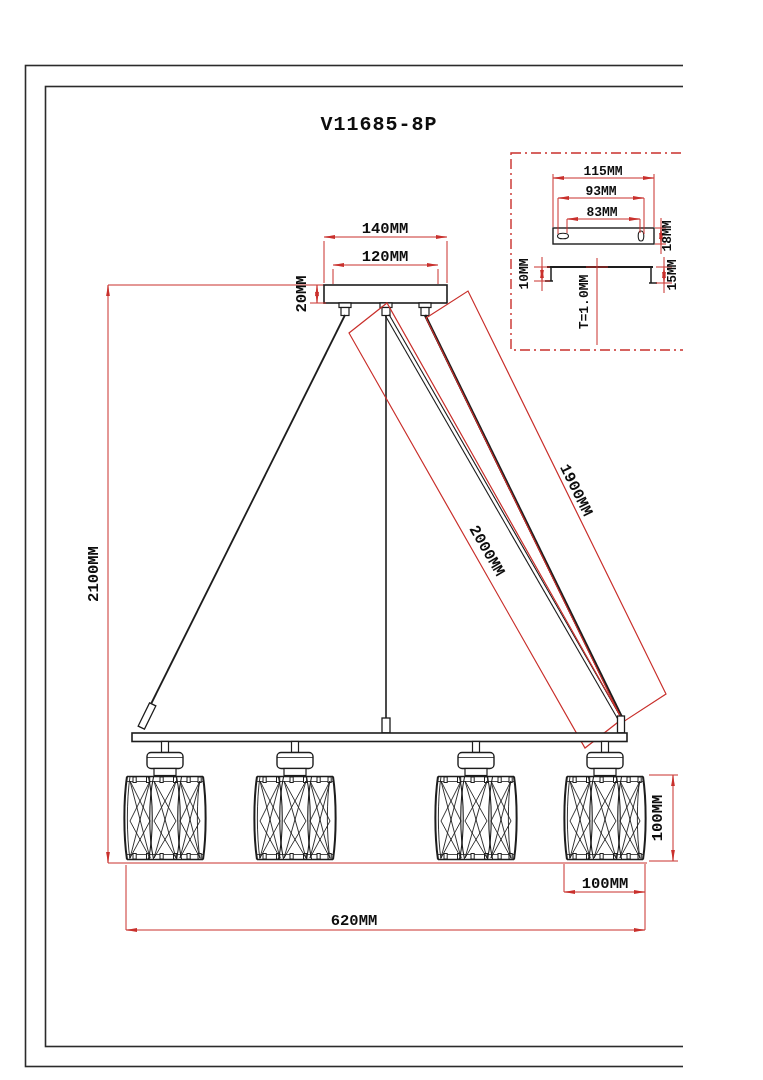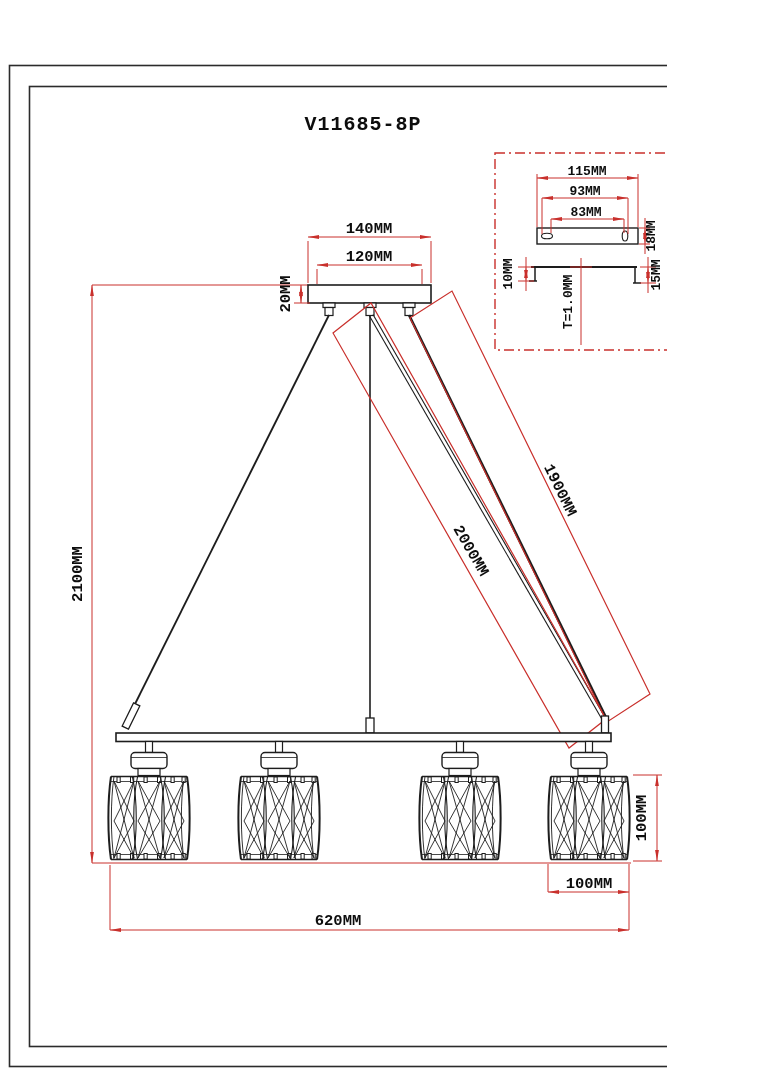--- a/index.html
+++ b/index.html
@@ -1,17 +1,17 @@
 <!DOCTYPE html>
 <html><head>
 <meta charset="utf-8">
 <style>
   html,body{margin:0;padding:0;background:#ffffff;}
   .page{position:relative;width:667px;height:1080px;background:#ffffff;overflow:hidden;
-        font-family:"Liberation Mono","DejaVu Sans Mono",monospace;}
+        font-family:"Liberation Mono","DejaVu Sans Mono",monospace;margin-left:16px;}
   svg{display:block;}
   text{fill:#0d0d0d;font-family:"Liberation Mono","DejaVu Sans Mono",monospace;font-weight:700;}
   .t-main{font-size:15.5px;}
   .t-inset{font-size:13px;}
   .t-title{font-size:20px;letter-spacing:1px;}
   .blk{stroke:#1d1d1d;fill:none;}
   .blkf{stroke:#1d1d1d;fill:#ffffff;}
   .red{stroke:#c9302c;fill:none;}
   .brd{stroke:#2b2b2b;fill:none;}
 </style>

